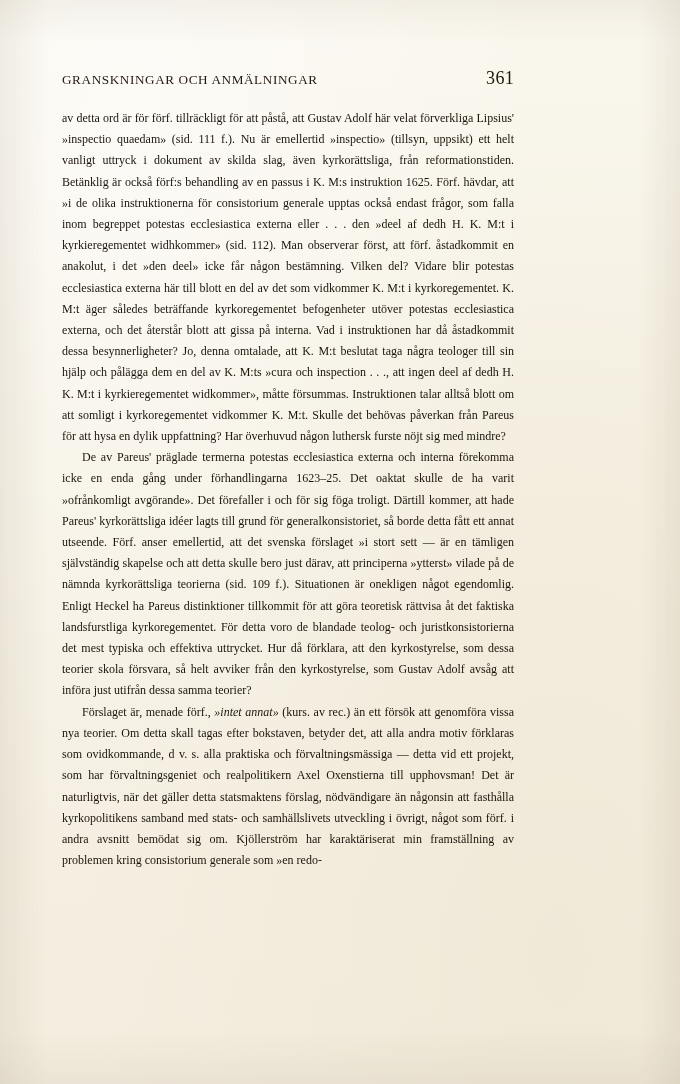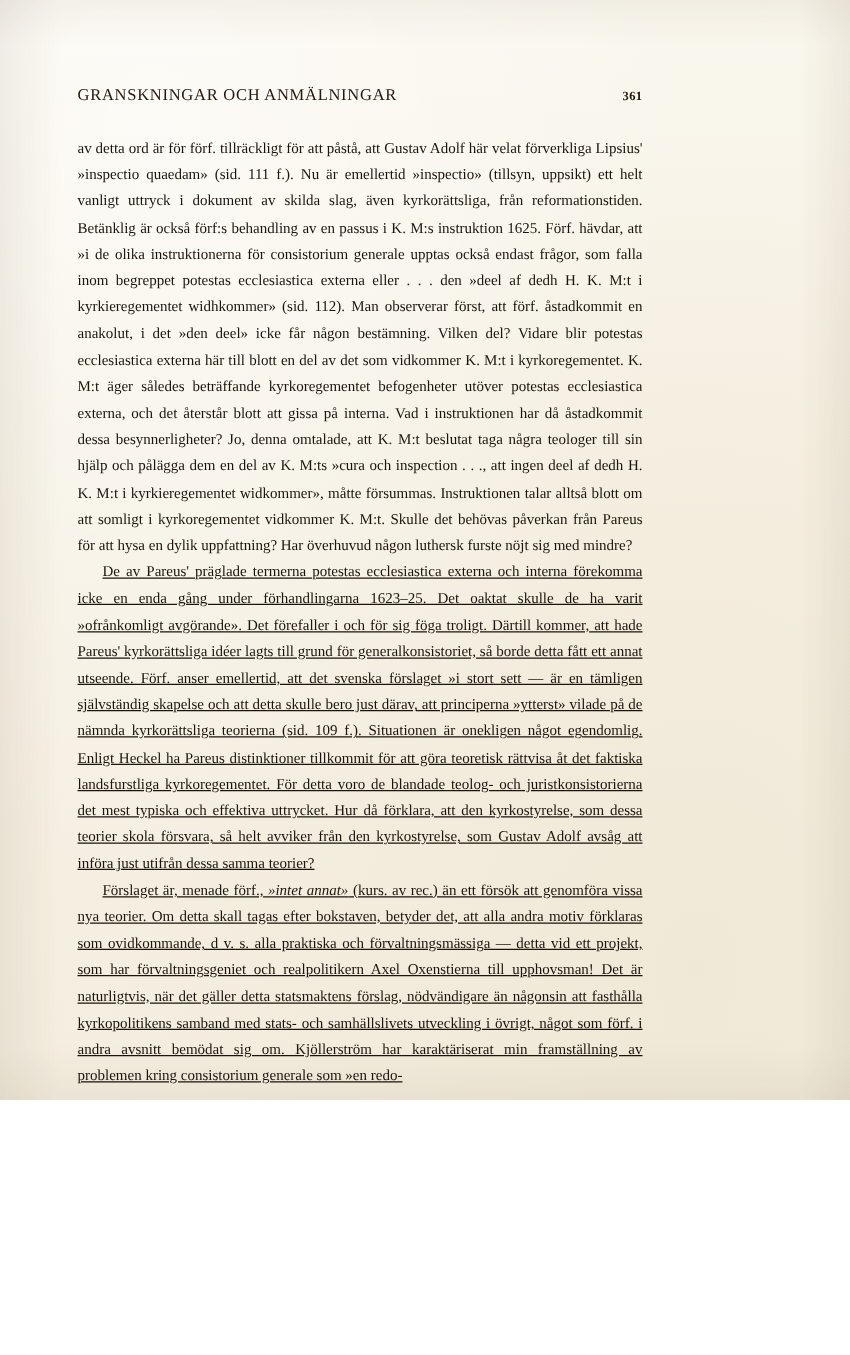--- a/index.html
+++ b/index.html
@@ -10,21 +10,21 @@
   body {
     width: 680px;
     height: 1084px;
     font-family: "Liberation Serif", serif;
     color: #1a1410;
     overflow: hidden;
   }
   .page {
     position: relative;
     width: 680px;
-    height: 880px;
+    height: 1084px;
     background: #f7f3e9;
     background-image:
       radial-gradient(ellipse at 18% 12%, rgba(255,255,255,0.55) 0%, rgba(255,255,255,0) 55%),
       radial-gradient(ellipse at 82% 88%, rgba(236,228,208,0.55) 0%, rgba(255,255,255,0) 60%),
       linear-gradient(180deg, #faf7ee 0%, #f6f1e4 40%, #f4eee0 100%);
     box-sizing: border-box;
     padding-left: 16px;
   }
   .page-inner {
     position: absolute;
@@ -40,42 +40,41 @@
     height: 18px;
   }
   .running-head .rh-title {
     font-variant: small-caps;
     font-size: 13.2px;
     letter-spacing: 0.6px;
     color: #24190f;
     white-space: nowrap;
   }
   .running-head .rh-folio {
-    font-size: 10px;
-    font-weight: bold;
+    font-size: 18px;
+    font-weight: normal;
     color: #1d1509;
     letter-spacing: 0.3px;
     margin-left: 12px;
   }
   .body-text {
     margin-top: 22px;
     font-size: 12px;
     line-height: 21.2px;
     text-align: justify;
     text-justify: inter-word;
     color: #1b140c;
     hyphens: manual;
   }
   .body-text p {
     margin: 0;
     text-indent: 0;
   }
   .body-text p.indent {
     text-indent: 20px;
-    text-decoration: underline;
   }
   .body-text i {
     font-style: italic;
   }
   
   .grain {
     position: absolute;
     inset: 0;
     pointer-events: none;
     background:

